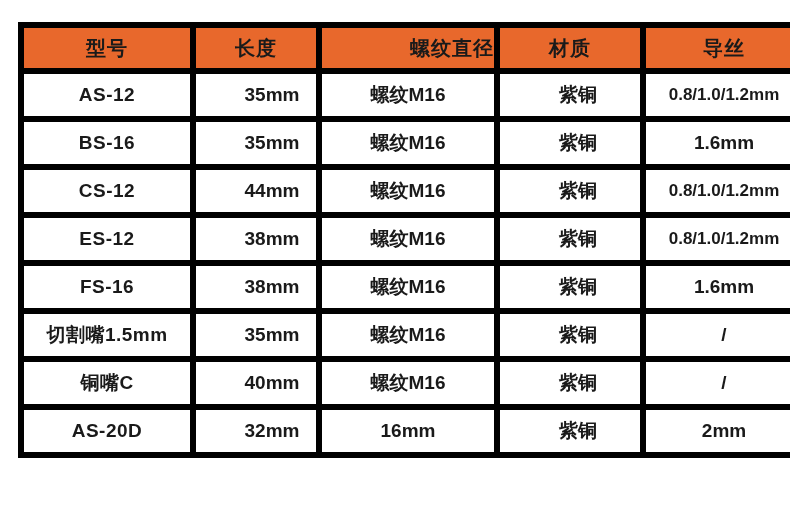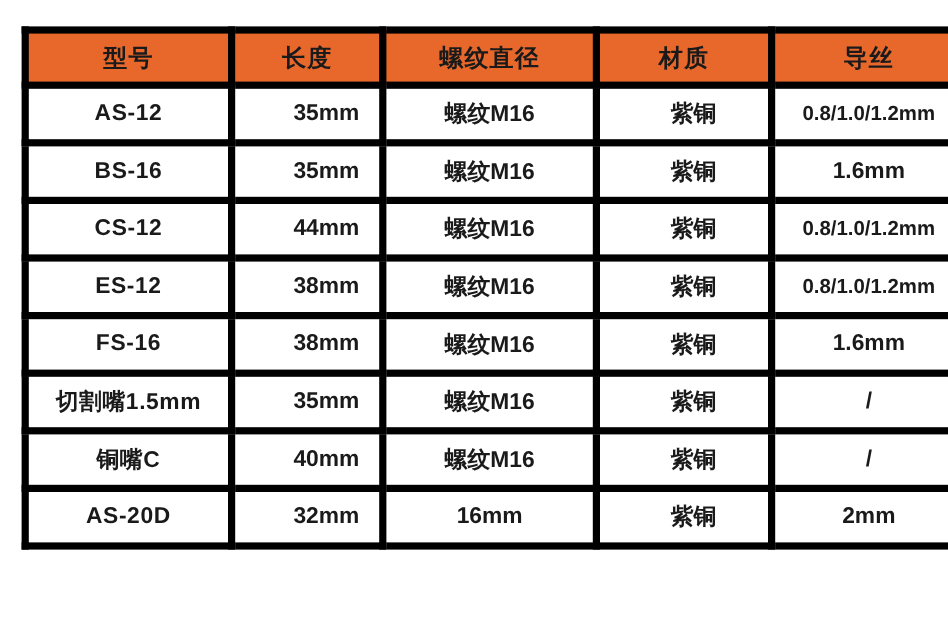--- a/index.html
+++ b/index.html
@@ -48,21 +48,21 @@
     font-size: 19px;
     background: #ffffff;
   }
   tbody tr td:nth-child(1) { width: 166px; }
   tbody tr td:nth-child(2) { width: 120px; padding-left: 32px; }
   tbody tr td:nth-child(3) { width: 172px; }
   tbody tr td:nth-child(4) { width: 140px; padding-left: 16px; }
   tbody tr td:nth-child(5) { width: 156px; }
   thead th:nth-child(1) { width: 166px; }
   thead th:nth-child(2) { width: 120px; }
-  thead th:nth-child(3) { width: 172px; }
+  thead th:nth-child(3) { width: 172px; text-align: right; }
   thead th:nth-child(4) { width: 140px; }
   thead th:nth-child(5) { width: 156px; }
   td.model {
     letter-spacing: 0.5px;
   }
   td.small {
     font-size: 17px;
   }
 </style>
 </head>

